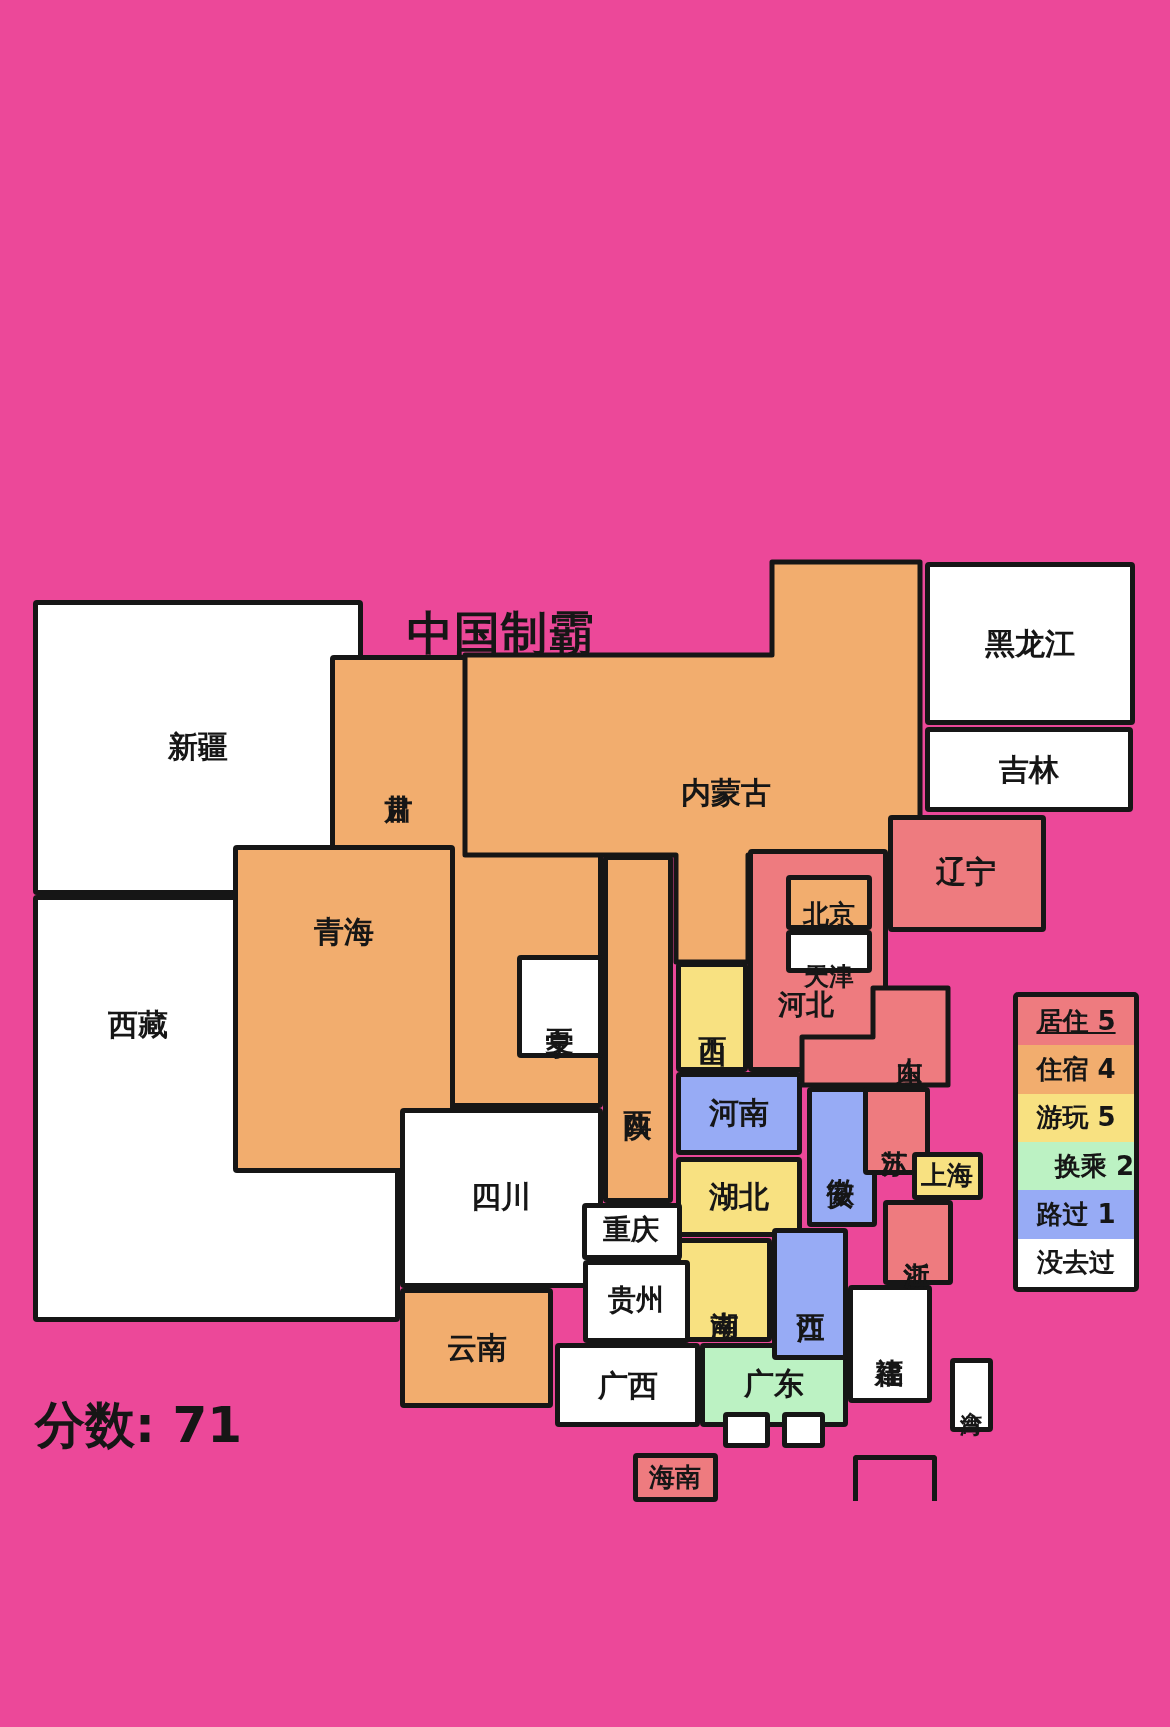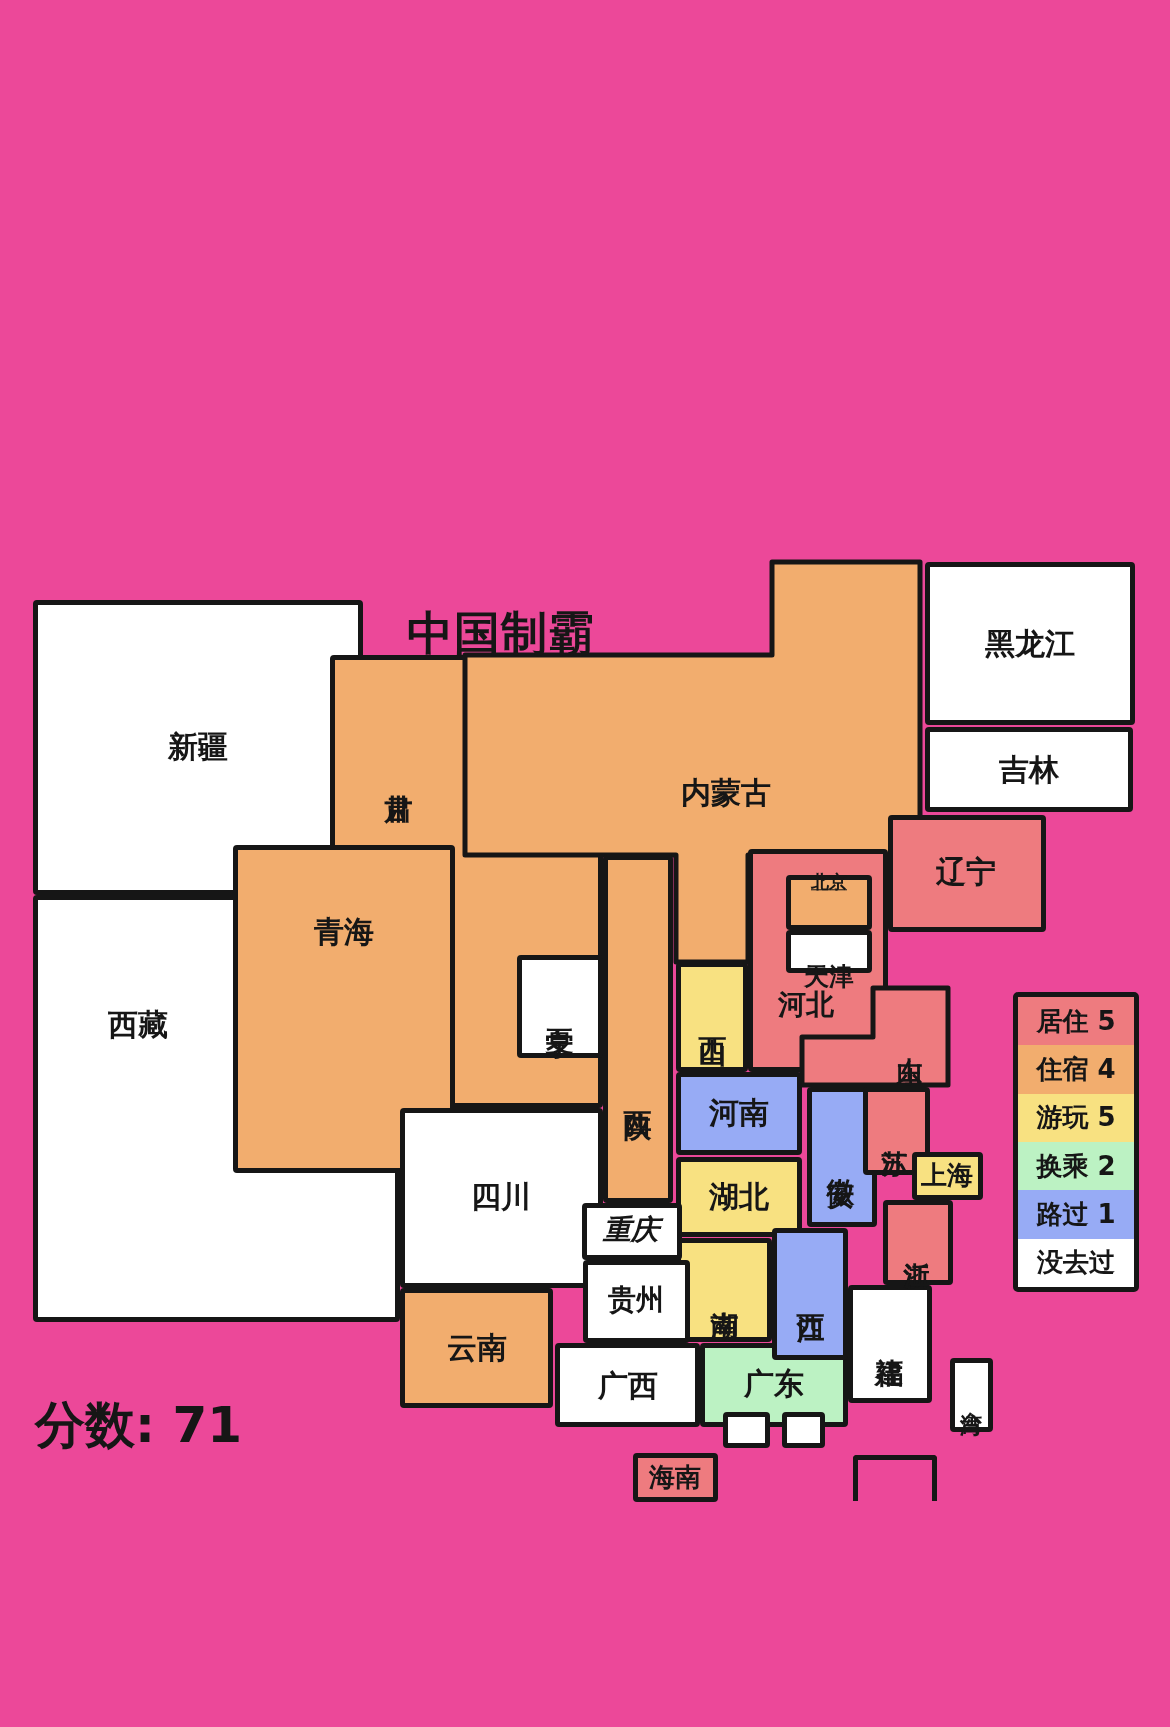--- a/index.html
+++ b/index.html
@@ -21,30 +21,30 @@
   .sea-bracket{position:absolute;box-sizing:border-box;border:5px solid #161616;border-bottom:none;
           border-radius:4px 4px 0 0;background:transparent;z-index:60;}
 </style>
 </head>
 <body>
 
 <div class="stage" style="background: #ec4899;">
   <div class="page-title" style="left: 501px; top: 634px; font-size: 46px;">中国制霸</div>
   <div class="score" style="left: 35px; top: 1392px; font-size: 50px;">分数: 71</div>
   <div class="legend" style="left: 1013px; top: 992px; width: 126px; height: 300px;">
-      <div class="legend-row" style="background: rgb(238, 123, 127);">
+      <div class="legend-row" style="background: rgb(238, 123, 127); text-decoration: underline;">
         <span>居住 5</span>
       </div>
       <div class="legend-row" style="background: rgb(242, 173, 110);">
         <span>住宿 4</span>
       </div>
       <div class="legend-row" style="background: rgb(248, 225, 129);">
         <span>游玩 5</span>
       </div>
-      <div class="legend-row" style="background: rgb(188, 242, 195);">
+      <div class="legend-row" style="background: rgb(188, 242, 195); justify-content: flex-end;">
         <span>换乘 2</span>
       </div>
       <div class="legend-row" style="background: rgb(151, 171, 245);">
         <span>路过 1</span>
       </div>
       <div class="legend-row" style="background: rgb(255, 255, 255);">
         <span>没去过</span>
       </div>
     </div>
   <div class="sea-bracket" style="left: 853px; top: 1455px; width: 84px; height: 46px;"></div>
@@ -90,34 +90,34 @@
     <div class="rlabel v" style="left: 889px; top: 1336px; font-size: 28px;">福建</div>
     <div class="region" style="left: 950px; top: 1358px; width: 43px; height: 74px; background: rgb(255, 255, 255); z-index: 2; border-color: rgb(22, 22, 22);"></div>
     <div class="rlabel v" style="left: 971px; top: 1394px; font-size: 22px;">台湾</div>
     <div class="region" style="left: 772px; top: 1228px; width: 76px; height: 132px; background: rgb(151, 171, 245); z-index: 2; border-color: rgb(22, 22, 22);"></div>
     <div class="rlabel v" style="left: 810px; top: 1293px; font-size: 28px;">江西</div>
     <div class="region" style="left: 633px; top: 1453px; width: 85px; height: 49px; background: rgb(238, 123, 127); z-index: 2; border-color: rgb(22, 22, 22);"></div>
     <div class="rlabel" style="left: 675px; top: 1477px; font-size: 26px;">海南</div>
     <div class="region" style="left: 233px; top: 845px; width: 222px; height: 328px; background: rgb(242, 173, 110); z-index: 3; border-color: rgb(22, 22, 22);"></div>
     <div class="rlabel" style="left: 344px; top: 932px; font-size: 30px;">青海</div>
     <div class="region" style="left: 786px; top: 875px; width: 86px; height: 55px; background: rgb(242, 173, 110); z-index: 3; border-color: rgb(22, 22, 22);"></div>
-    <div class="rlabel" style="left: 829px; top: 882px; font-size: 18px; text-decoration: underline;">北京</div>
+    <div class="rlabel" style="left: 829px; top: 914px; font-size: 26px;">北京</div>
     <div class="region" style="left: 786px; top: 930px; width: 86px; height: 43px; background: rgb(255, 255, 255); z-index: 3; border-color: rgb(22, 22, 22);"></div>
     <div class="rlabel" style="left: 829px; top: 951px; font-size: 25px; margin-top: 25px;">天津</div>
     <svg class="region-svg" viewBox="0 0 146 97" width="146" height="97" style="left: 802px; top: 988px; z-index: 3;">
       <polygon points="71,0 146,0 146,97 0,97 0,49 71,49" fill="#EE7B7F" stroke="#161616" stroke-width="5" stroke-linejoin="round"></polygon>
     </svg>
     <div class="rlabel v" style="left: 910px; top: 1037px; font-size: 26px;">山东</div>
     <div class="region" style="left: 888px; top: 815px; width: 158px; height: 117px; background: rgb(238, 123, 127); z-index: 3; border-color: rgb(22, 22, 22);"></div>
     <div class="rlabel" style="left: 966px; top: 872px; font-size: 30px;">辽宁</div>
     <div class="region" style="left: 400px; top: 1108px; width: 203px; height: 180px; background: rgb(255, 255, 255); z-index: 4; border-color: rgb(22, 22, 22);"></div>
     <div class="rlabel" style="left: 501px; top: 1197px; font-size: 30px;">四川</div>
     <div class="region" style="left: 517px; top: 955px; width: 86px; height: 103px; background: rgb(255, 255, 255); z-index: 4; border-color: rgb(22, 22, 22);"></div>
     <div class="rlabel v" style="left: 559px; top: 1006px; font-size: 28px;">宁夏</div>
     <div class="region" style="left: 912px; top: 1152px; width: 71px; height: 48px; background: rgb(248, 225, 129); z-index: 4; border-color: rgb(22, 22, 22);"></div>
     <div class="rlabel" style="left: 947px; top: 1175px; font-size: 26px;">上海</div>
     <div class="region" style="left: 582px; top: 1203px; width: 100px; height: 57px; background: rgb(255, 255, 255); z-index: 5; border-color: rgb(22, 22, 22);"></div>
-    <div class="rlabel" style="left: 631px; top: 1230px; font-size: 28px; font-style: italic;">重庆</div>
+    <div class="rlabel" style="left: 631px; top: 1230px; font-size: 28px;">重庆</div>
     <div class="region" style="left: 583px; top: 1260px; width: 107px; height: 83px; background: rgb(255, 255, 255); z-index: 5; border-color: rgb(22, 22, 22);"></div>
     <div class="rlabel" style="left: 636px; top: 1300px; font-size: 28px;">贵州</div>
     <div class="region" style="left: 723px; top: 1412px; width: 47px; height: 36px; background: rgb(255, 255, 255); z-index: 5; border-color: rgb(22, 22, 22);"></div>
     <div class="region" style="left: 782px; top: 1412px; width: 43px; height: 36px; background: rgb(255, 255, 255); z-index: 5; border-color: rgb(22, 22, 22);"></div>
   </div>
 
 </body></html>

